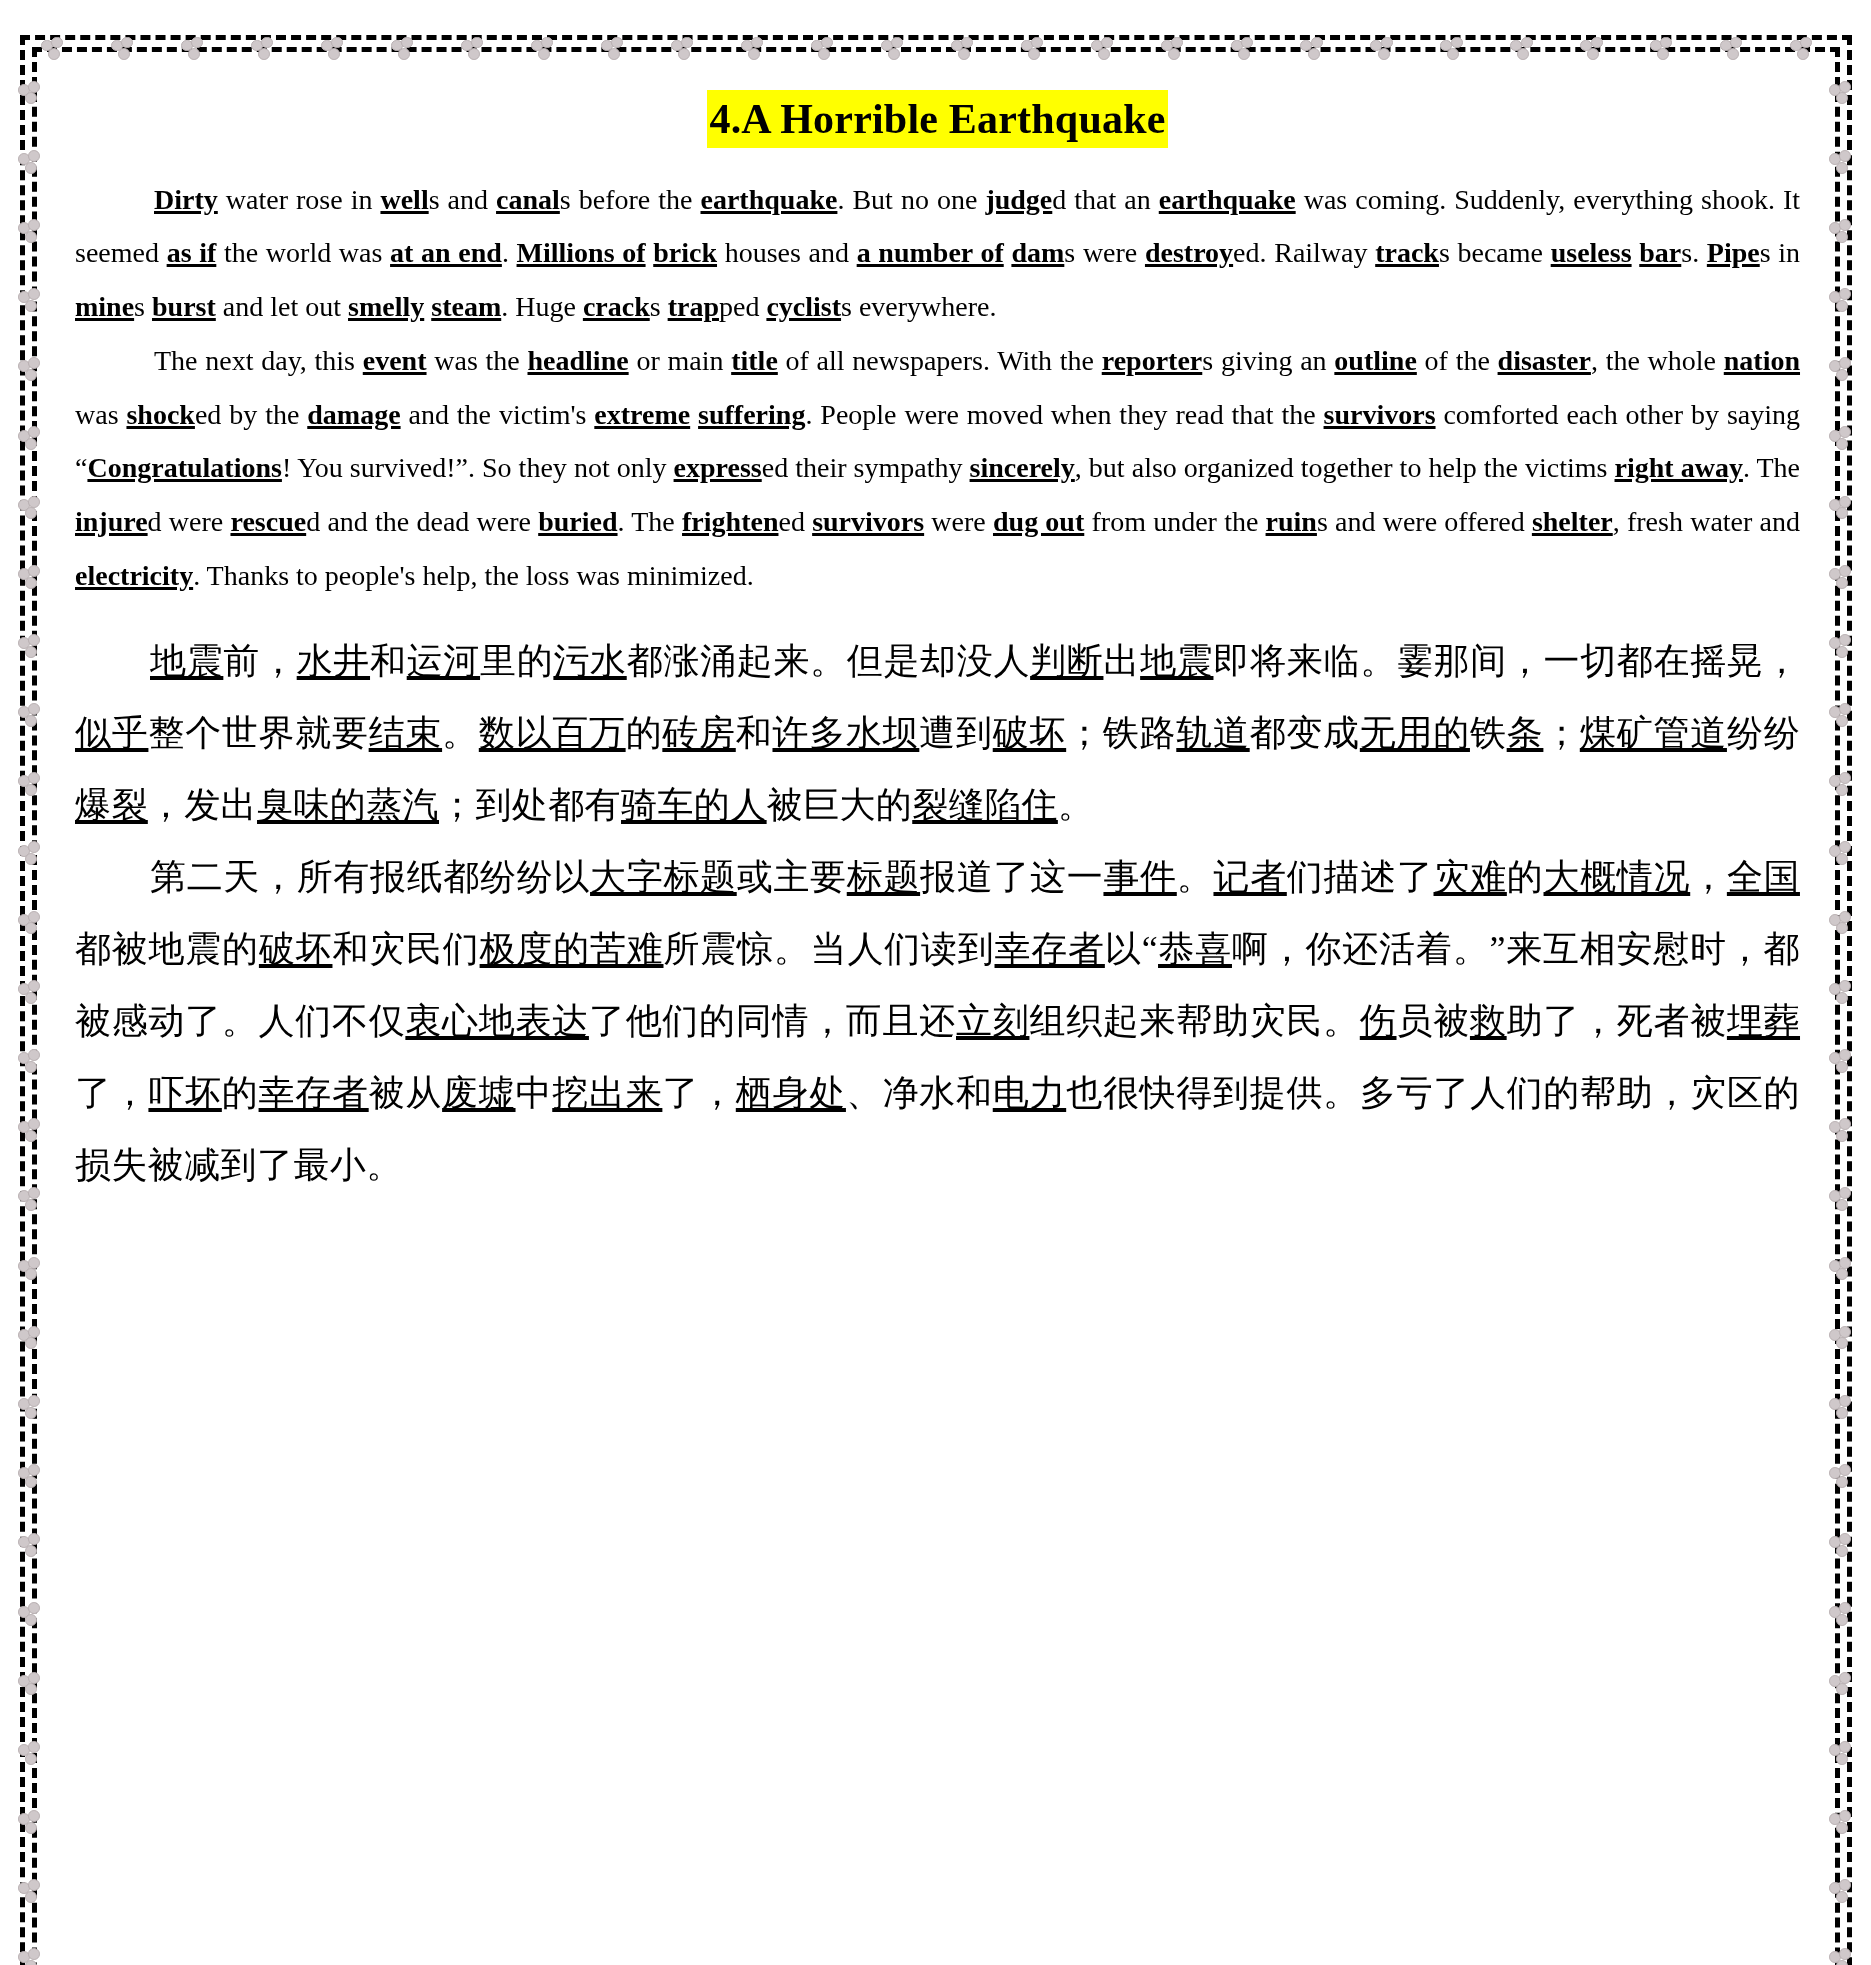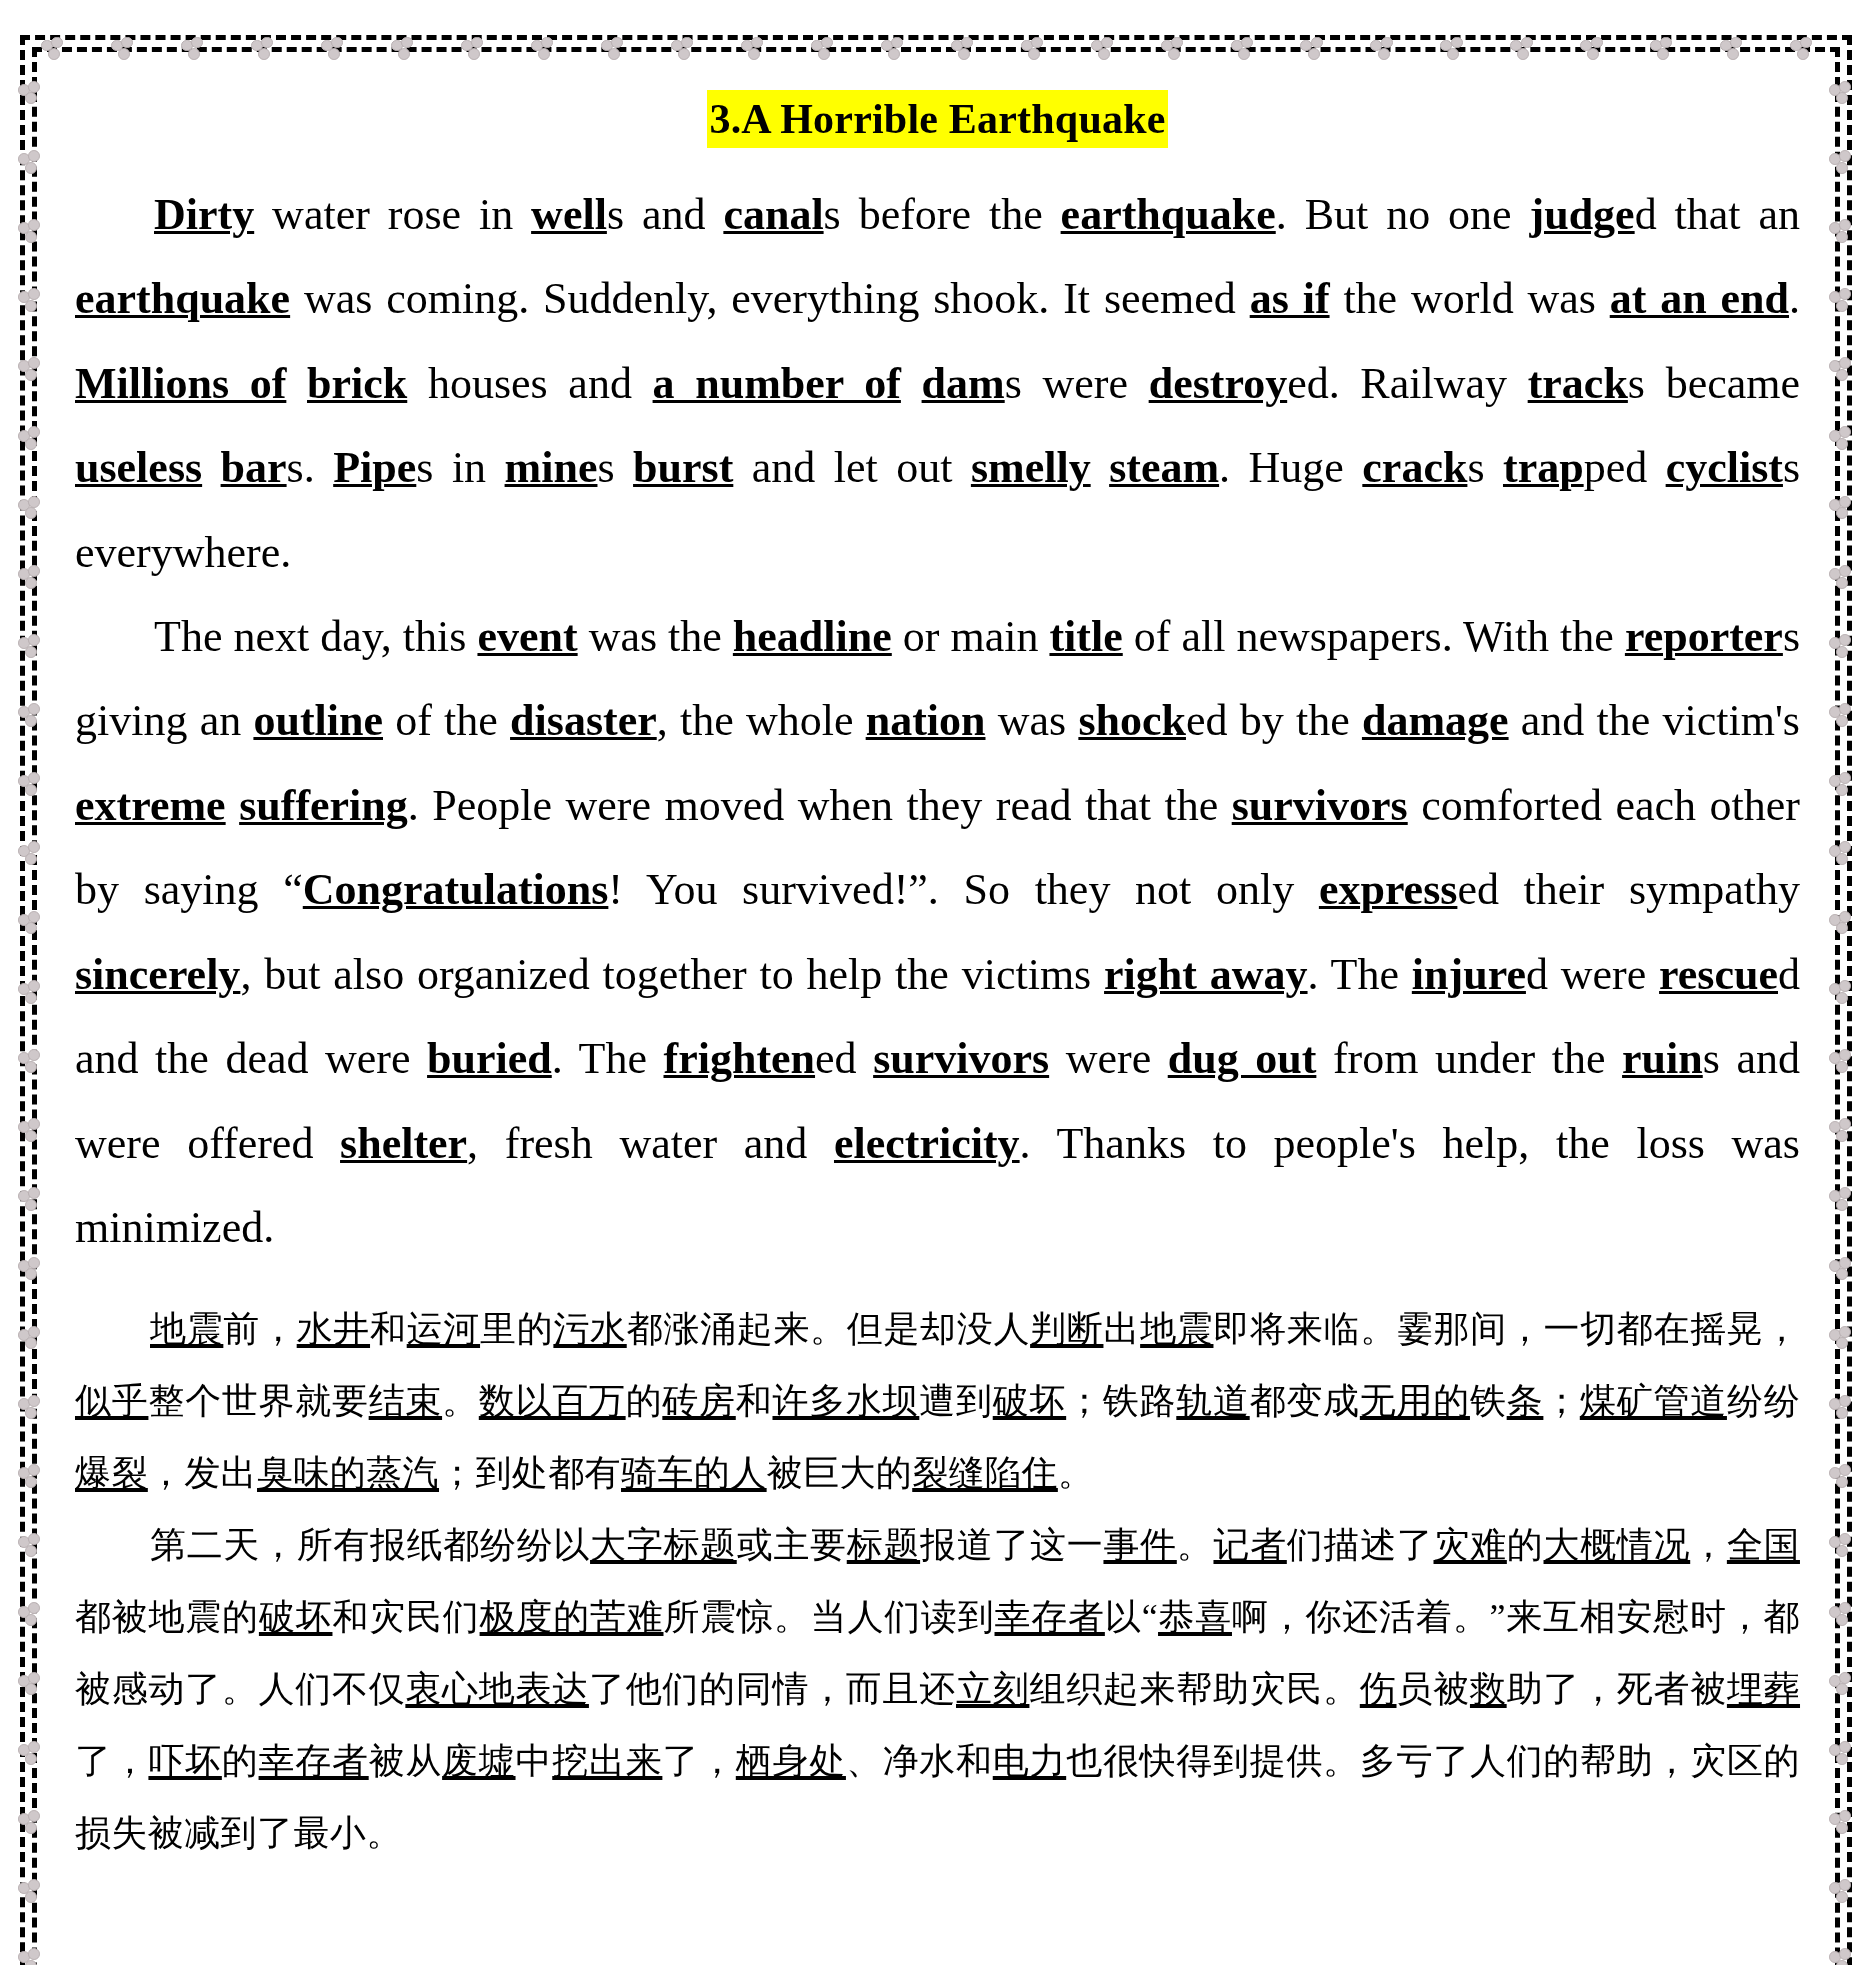--- a/index.html
+++ b/index.html
@@ -88,21 +88,21 @@
     display: inline-block;
     background: #ffff00;
     font-weight: bold;
     font-size: 41px;
     line-height: 1.3;
     padding: 0.8px 3.1px;
     font-family: "DejaVu Sans", "Liberation Sans", sans-serif;
   }
 
   .para {
-    font-size: 44px;
+    font-size: 28px;
     line-height: 1.92;
     text-align: justify;
     text-justify: inter-word;
     margin: 0;
     padding: 0;
     text-indent: 79px;
     hyphens: none;
   }
   .para-en { margin-top: 24.4px; }
   .para-en + .para-en { margin-top: 0; }
@@ -384,21 +384,21 @@
         <div class="bubble" style="left: 4.7px; top: 1925px;"></div>
         <div class="bubble" style="left: 1809px; top: 1916px;"></div>
         <div class="bubble" style="left: 1819px; top: 1913px;"></div>
         <div class="bubble" style="left: 1816px; top: 1925px;"></div>
       </div>
   </div>
 
   <div id="content">
 
     <div class="title-block">
-      <span class="title-en">3.A Horrible Earthquake</span>
+      <span class="title-en">4.A Horrible Earthquake</span>
     </div>
 
     <p class="para para-en" id="en-p1"><b class="k">Dirty</b> water rose in <b class="k">well</b>s and <b class="k">canal</b>s before the <b class="k">earthquake</b>. But no one <b class="k">judge</b>d that an <b class="k">earthquake</b> was coming. Suddenly, everything shook. It seemed <b class="k">as if</b> the world was <b class="k">at an end</b>. <b class="k">Millions of</b> <b class="k">brick</b> houses and <b class="k">a number of</b> <b class="k">dam</b>s were <b class="k">destroy</b>ed. Railway <b class="k">track</b>s became <b class="k">useless</b> <b class="k">bar</b>s. <b class="k">Pipe</b>s in <b class="k">mine</b>s <b class="k">burst</b> and let out <b class="k">smelly</b> <b class="k">steam</b>. Huge <b class="k">crack</b>s <b class="k">trap</b>ped <b class="k">cyclist</b>s everywhere.</p>
 
     <p class="para para-en" id="en-p2">The next day, this <b class="k">event</b> was the <b class="k">headline</b> or main <b class="k">title</b> of all newspapers. With the <b class="k">reporter</b>s giving an <b class="k">outline</b> of the <b class="k">disaster</b>, the whole <b class="k">nation</b> was <b class="k">shock</b>ed by the <b class="k">damage</b> and the victim's <b class="k">extreme</b> <b class="k">suffering</b>. People were moved when they read that the <b class="k">survivors</b> comforted each other by saying “<b class="k">Congratulations</b>! You survived!”. So they not only <b class="k">express</b>ed their sympathy <b class="k">sincerely</b>, but also organized together to help the victims <b class="k">right away</b>. The <b class="k">injure</b>d were <b class="k">rescue</b>d and the dead were <b class="k">buried</b>. The <b class="k">frighten</b>ed <b class="k">survivors</b> were <b class="k">dug out</b> from under the <b class="k">ruin</b>s and were offered <b class="k">shelter</b>, fresh water and <b class="k">electricity</b>. Thanks to people's help, the loss was minimized.</p>
 
     <p class="para-zh para-zh-first" id="zh-p1"><span class="zk">地震</span>前，<span class="zk">水井</span>和<span class="zk">运河</span>里的<span class="zk">污水</span>都涨涌起来。但是却没人<span class="zk">判断</span>出<span class="zk">地震</span>即将来临。霎那间，一切都在摇晃，<span class="zk">似乎</span>整个世界就要<span class="zk">结束</span>。<span class="zk">数以百万</span>的<span class="zk">砖房</span>和<span class="zk">许多水坝</span>遭到<span class="zk">破坏</span>；铁路<span class="zk">轨道</span>都变成<span class="zk">无用的</span>铁<span class="zk">条</span>；<span class="zk">煤矿管道</span>纷纷<span class="zk">爆裂</span>，发出<span class="zk">臭味的蒸汽</span>；到处都有<span class="zk">骑车的人</span>被巨大的<span class="zk">裂缝陷住</span>。</p>
 
     <p class="para-zh" id="zh-p2">第二天，所有报纸都纷纷以<span class="zk">大字标题</span>或主要<span class="zk">标题</span>报道了这一<span class="zk">事件</span>。<span class="zk">记者</span>们描述了<span class="zk">灾难</span>的<span class="zk">大概情况</span>，<span class="zk">全国</span>都被地震的<span class="zk">破坏</span>和灾民们<span class="zk">极度的苦难</span>所震惊。当人们读到<span class="zk">幸存者</span>以“<span class="zk">恭喜</span>啊，你还活着。”来互相安慰时，都被感动了。人们不仅<span class="zk">衷心地表达</span>了他们的同情，而且还<span class="zk">立刻</span>组织起来帮助灾民。<span class="zk">伤</span>员被<span class="zk">救</span>助了，死者被<span class="zk">埋葬</span>了，<span class="zk">吓坏</span>的<span class="zk">幸存者</span>被从<span class="zk">废墟</span>中<span class="zk">挖出来</span>了，<span class="zk">栖身处</span>、净水和<span class="zk">电力</span>也很快得到提供。多亏了人们的帮助，灾区的损失被减到了最小。</p>
 

